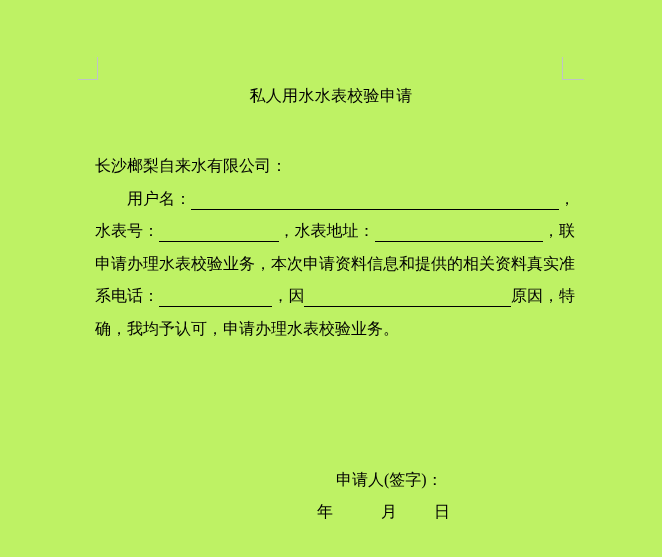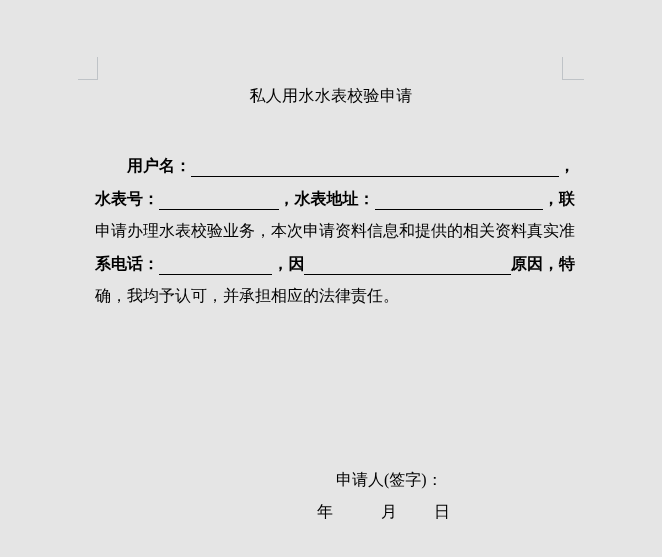--- a/index.html
+++ b/index.html
@@ -4,21 +4,21 @@
 <style>
   html, body {
     margin: 0;
     padding: 0;
     background: #ffffff;
   }
   .page {
     position: relative;
     width: 662px;
     height: 557px;
-    background: #e5e5e5;
+    background: #bef264;
     color: #000000;
     font-family: "Liberation Serif", serif;
     font-size: 16px;
     overflow: hidden;
   }
   
   .corner-mark {
     position: absolute;
     top: 57px;
     width: 19px;
@@ -58,21 +58,20 @@
     line-height: 32.5px;
     white-space: nowrap;
   }
   .flex-line {
     display: flex;
     align-items: flex-start;
   }
   .flex-line .seg {
     flex: 0 0 auto;
     white-space: nowrap;
-    font-weight: bold;
   }
   .indent {
     padding-left: 32px;
   }
   .blank {
     display: block;
     align-self: flex-start;
     height: 26px;
     border-bottom: 1px solid #000000;
     min-width: 10px;
@@ -107,20 +106,21 @@
 
 <div class="page">
 
   <div class="corner-mark left"></div>
   <div class="corner-mark right"></div>
 
   <h1 class="doc-title">私人用水水表校验申请</h1>
 
   <div class="content">
 
+    <div class="line">长沙榔梨自来水有限公司：</div>
 
     <div class="line flex-line indent">
       <span class="seg">用户名：</span>
       <span class="blank grow-113"></span>
       <span class="blank grow-150"></span>
       <span class="seg">，</span>
     </div>
 
     <div class="line flex-line">
       <span class="seg">水表号：</span>
@@ -133,21 +133,21 @@
     <div class="line">申请办理水表校验业务，本次申请资料信息和提供的相关资料真实准</div>
 
     <div class="line flex-line">
       <span class="seg">系电话：</span>
       <span class="blank grow-107"></span>
       <span class="seg">，因</span>
       <span class="blank grow-195"></span>
       <span class="seg">原因，特</span>
     </div>
 
-    <div class="line">确，我均予认可，并承担相应的法律责任。</div>
+    <div class="line">确，我均予认可，申请办理水表校验业务。</div>
 
   </div>
 
   <div class="signature">申请人(签字)：</div>
 
   <div class="date-line">
     <span>年</span>
     <span class="gap-a">月</span>
     <span class="gap-b">日</span>
   </div>

